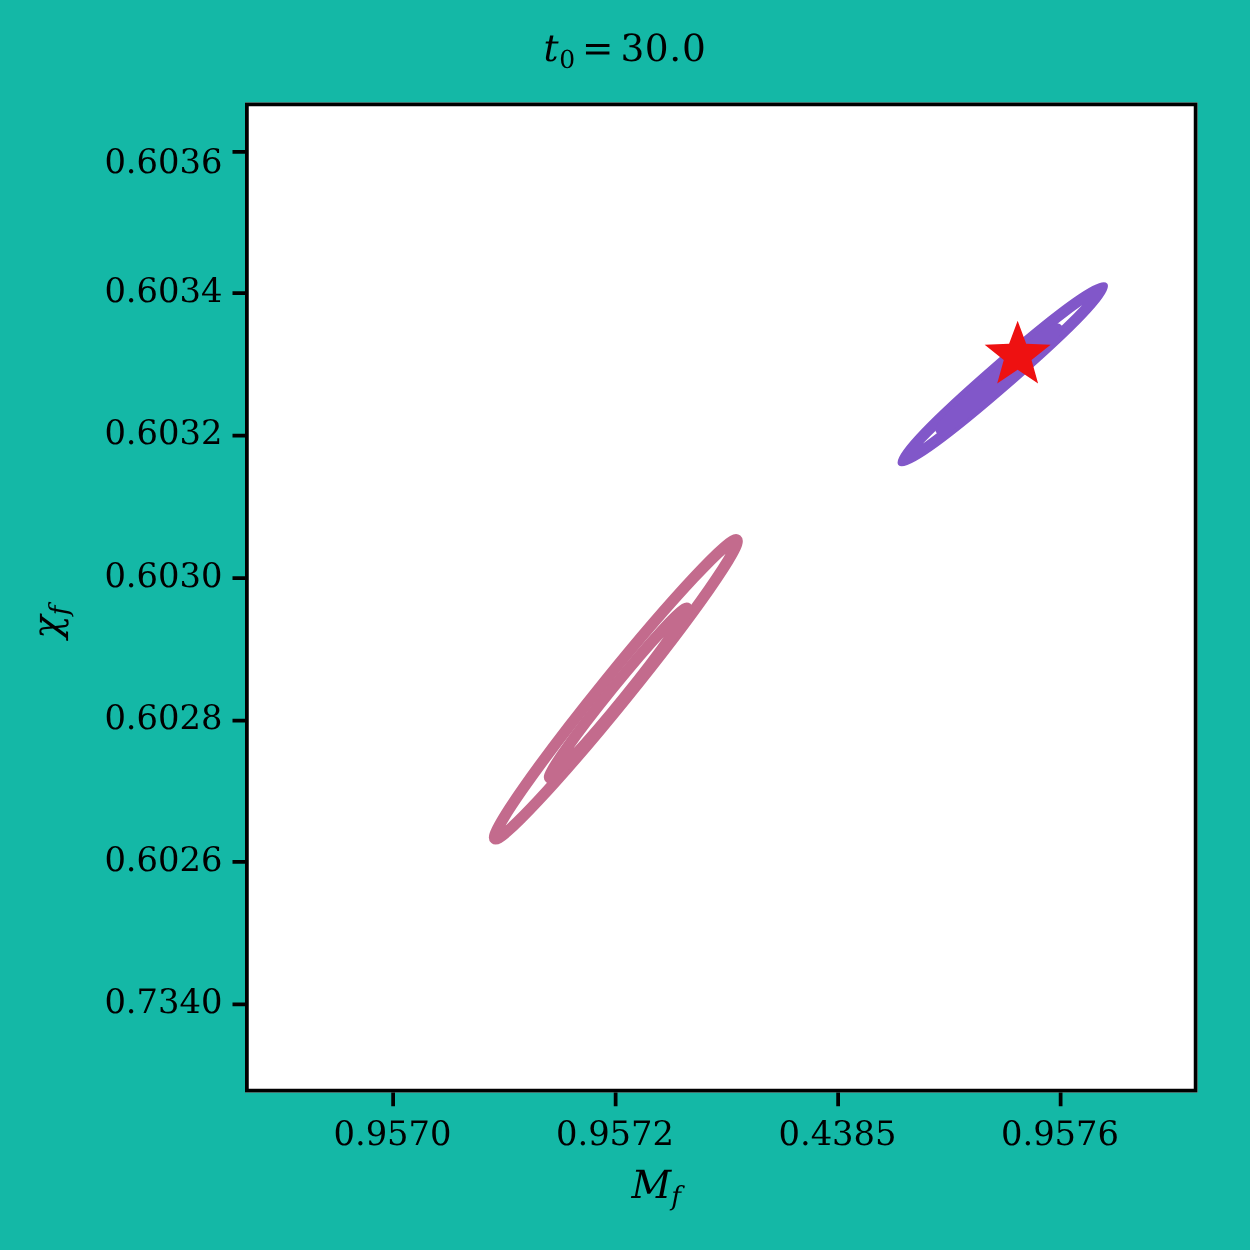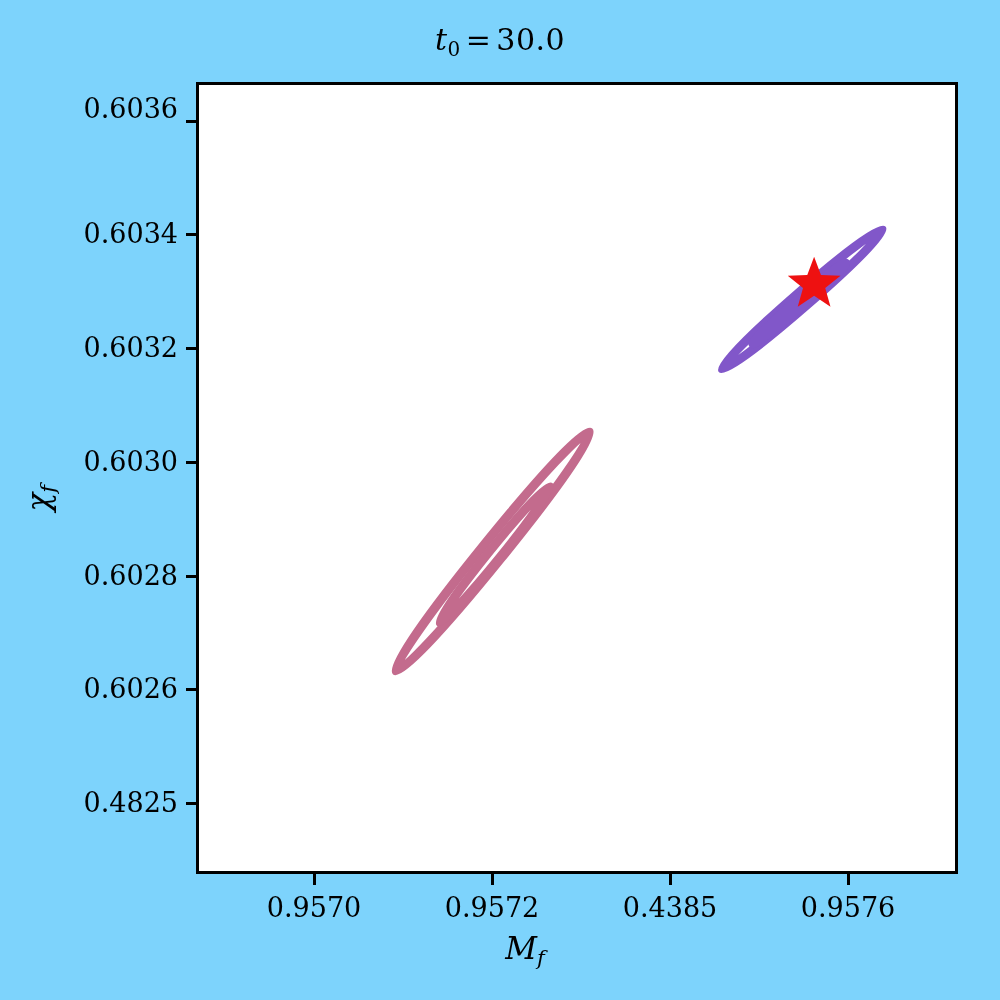--- a/index.html
+++ b/index.html
@@ -4,21 +4,21 @@
 <style>
   html, body {
     margin: 0;
     padding: 0;
     background: #ffffff;
   }
   #figure {
     position: relative;
     width: 1000px;
     height: 1000px;
-    background: #7dd3fc;
+    background: #14b8a6;
     font-family: "DejaVu Serif", "Liberation Serif", serif;
     overflow: hidden;
   }
   
   #title {
     position: absolute;
     left: 0;
     top: 22px;
     width: 1000px;
     text-align: center;
@@ -179,27 +179,27 @@
   </div>
 
   <div class="ytick-mark" style="top:120px"></div>
   <div class="ytick-mark" style="top:233px"></div>
   <div class="ytick-mark" style="top:347px"></div>
   <div class="ytick-mark" style="top:461px"></div>
   <div class="ytick-mark" style="top:575px"></div>
   <div class="ytick-mark" style="top:688px"></div>
   <div class="ytick-mark" style="top:802px"></div>
 
-  <div class="ytick-label" style="top:108px">0.6036</div>
+  <div class="ytick-label" style="top:130px">0.6036</div>
   <div class="ytick-label" style="top:233px">0.6034</div>
   <div class="ytick-label" style="top:347px">0.6032</div>
   <div class="ytick-label" style="top:461px">0.6030</div>
   <div class="ytick-label" style="top:575px">0.6028</div>
   <div class="ytick-label" style="top:688px">0.6026</div>
-  <div class="ytick-label" style="top:802px">0.4825</div>
+  <div class="ytick-label" style="top:802px">0.7340</div>
 
   <div class="xtick-mark" style="left:313px"></div>
   <div class="xtick-mark" style="left:491px"></div>
   <div class="xtick-mark" style="left:669px"></div>
   <div class="xtick-mark" style="left:847px"></div>
 
   <div class="xtick-label" style="left:314px">0.9570</div>
   <div class="xtick-label" style="left:492px">0.9572</div>
   <div class="xtick-label" style="left:670px">0.4385</div>
   <div class="xtick-label" style="left:848px">0.9576</div>

